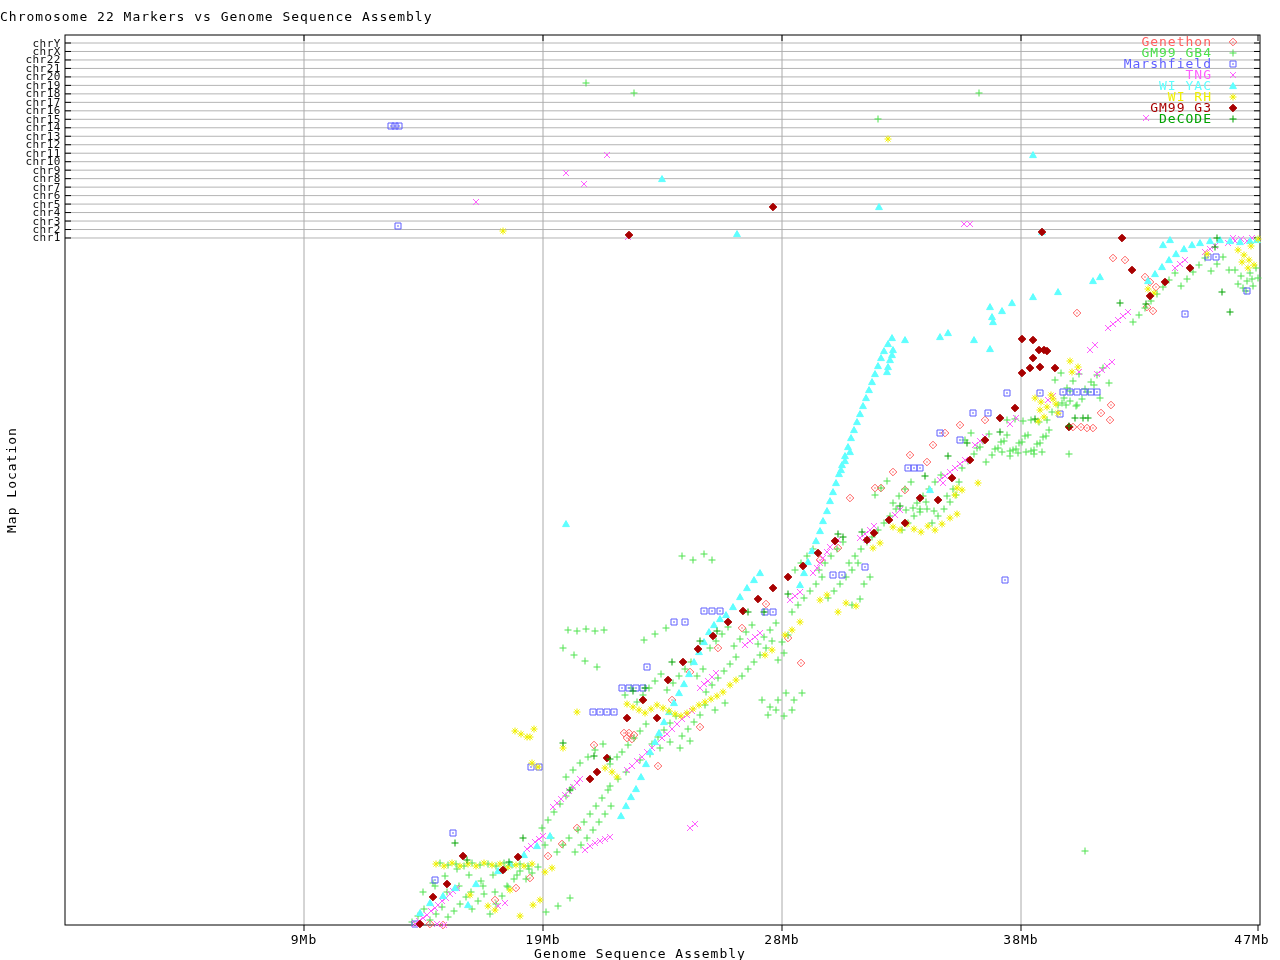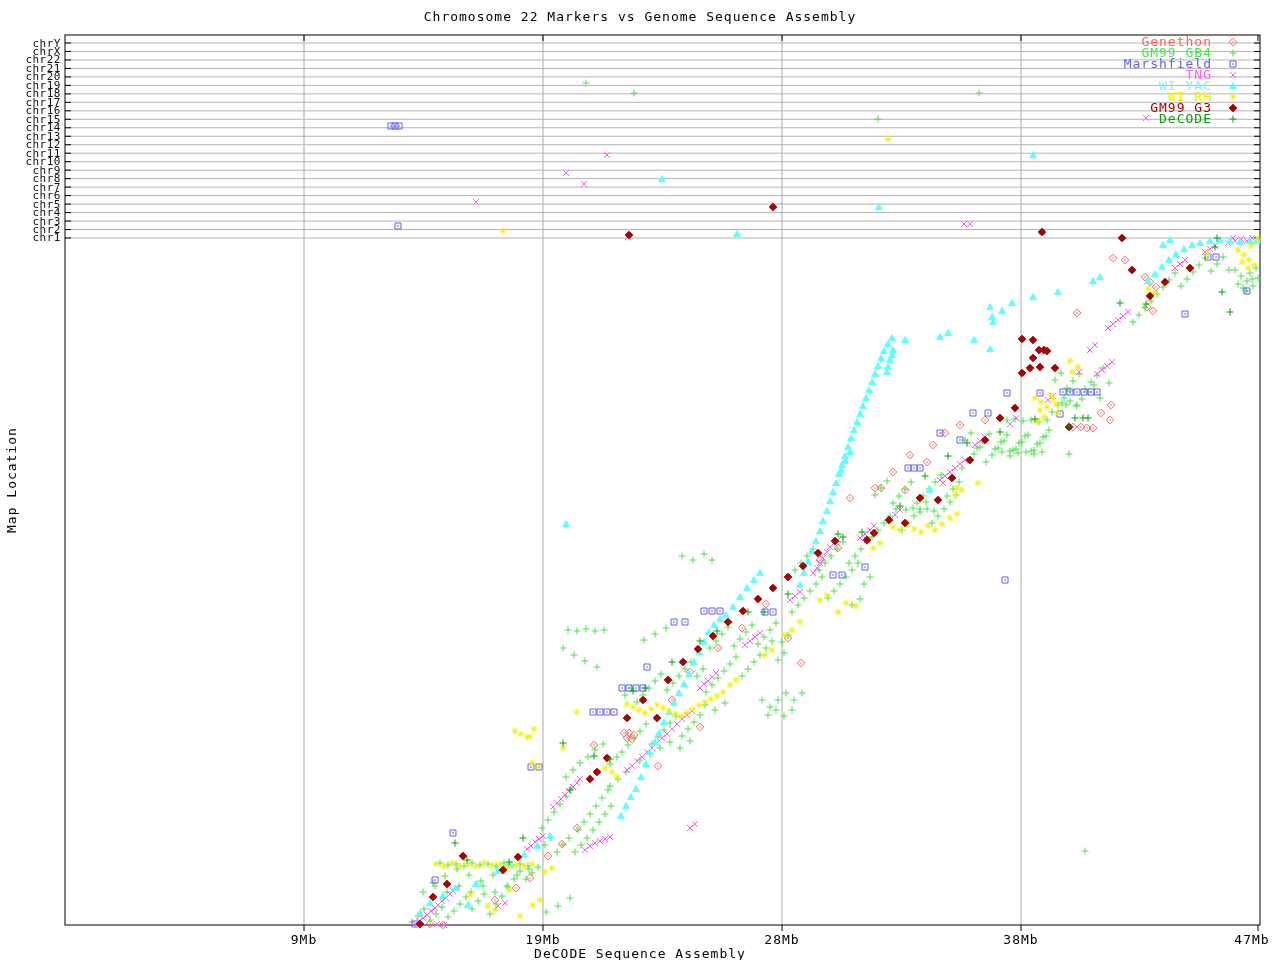--- a/index.html
+++ b/index.html
@@ -1,19 +1,19 @@
 <!DOCTYPE html>
 <html><head>
 <meta charset="utf-8">
 <style>
   html,body{margin:0;padding:0;background:#ffffff;}
   #screen{position:relative;width:1280px;height:960px;background:#ffffff;overflow:hidden;
           font-family:"DejaVu Sans Mono","Liberation Mono",monospace;color:#000;}
   #plot{position:absolute;left:0;top:0;}
-  .chart-title{position:absolute;left:0;right:0;top:9px;text-align:center;
+  .chart-title{position:absolute;left:0;right:0;top:9px;text-align:left;
                font-size:13px;letter-spacing:1px;color:#000;}
   .x-axis-title{position:absolute;left:0;right:0;top:946px;text-align:center;
                 font-size:13px;letter-spacing:1px;color:#000;}
   .y-axis-title{position:absolute;left:4px;top:533px;font-size:13px;letter-spacing:1px;
                 transform:rotate(-90deg);transform-origin:0 0;white-space:nowrap;color:#000;}
   svg text{font-family:"DejaVu Sans Mono","Liberation Mono",monospace;}
 </style>
 </head>
 <body>
 
@@ -154,15 +154,15 @@
       <text x="1212" y="90" text-anchor="end" font-size="13px" letter-spacing="1px" fill="#5fffff">WI YAC</text>
       <path d="M1233 82.6L1236.4 88.6L1229.6 88.6z" stroke="#5fffff" fill="#5fffff" stroke-width="1"></path>
       <text x="1212" y="101" text-anchor="end" font-size="13px" letter-spacing="1px" fill="#f0f000">WI RH</text>
       <path d="M1229.5 97H1236.5M1233 93.5V100.5M1230.5 94.5L1235.5 99.5M1230.5 99.5L1235.5 94.5" stroke="#f0f000" fill="none" stroke-width="1"></path>
       <text x="1212" y="112" text-anchor="end" font-size="13px" letter-spacing="1px" fill="#a80000">GM99 G3</text>
       <path d="M1233 104.2L1236.8 108L1233 111.8L1229.2 108z" stroke="#a80000" fill="#a80000" stroke-width="1"></path>
       <text x="1212" y="123" text-anchor="end" font-size="13px" letter-spacing="1px" fill="#00a300">DeCODE</text>
       <path d="M1229.5 119H1236.5M1233 115.5V122.5" stroke="#00a300" fill="none" stroke-width="1"></path>
     </svg>
   <div class="chart-title">Chromosome 22 Markers vs Genome Sequence Assembly</div>
-  <div class="x-axis-title">DeCODE Sequence Assembly</div>
+  <div class="x-axis-title">Genome Sequence Assembly</div>
   <div class="y-axis-title">Map Location</div>
 </div>
 
 </body></html>

